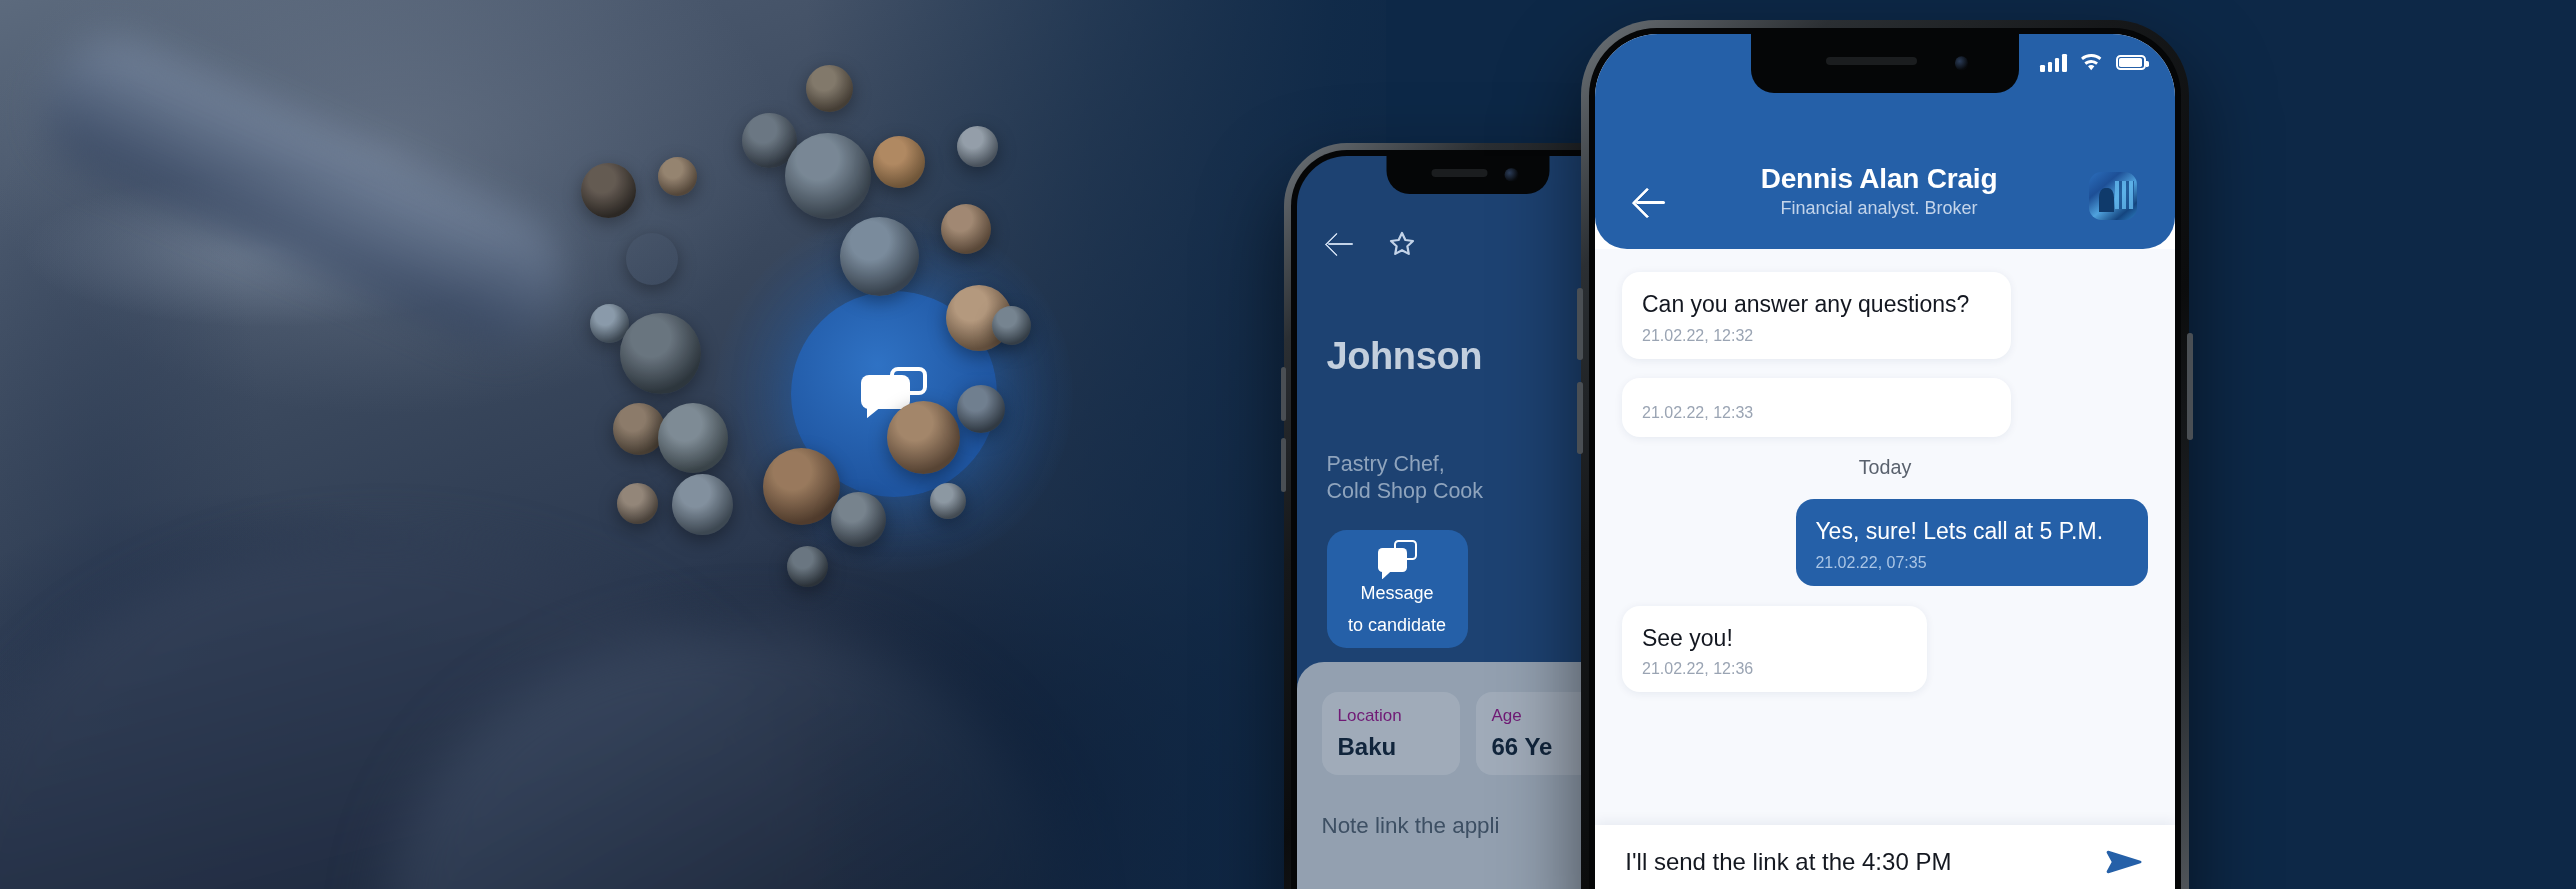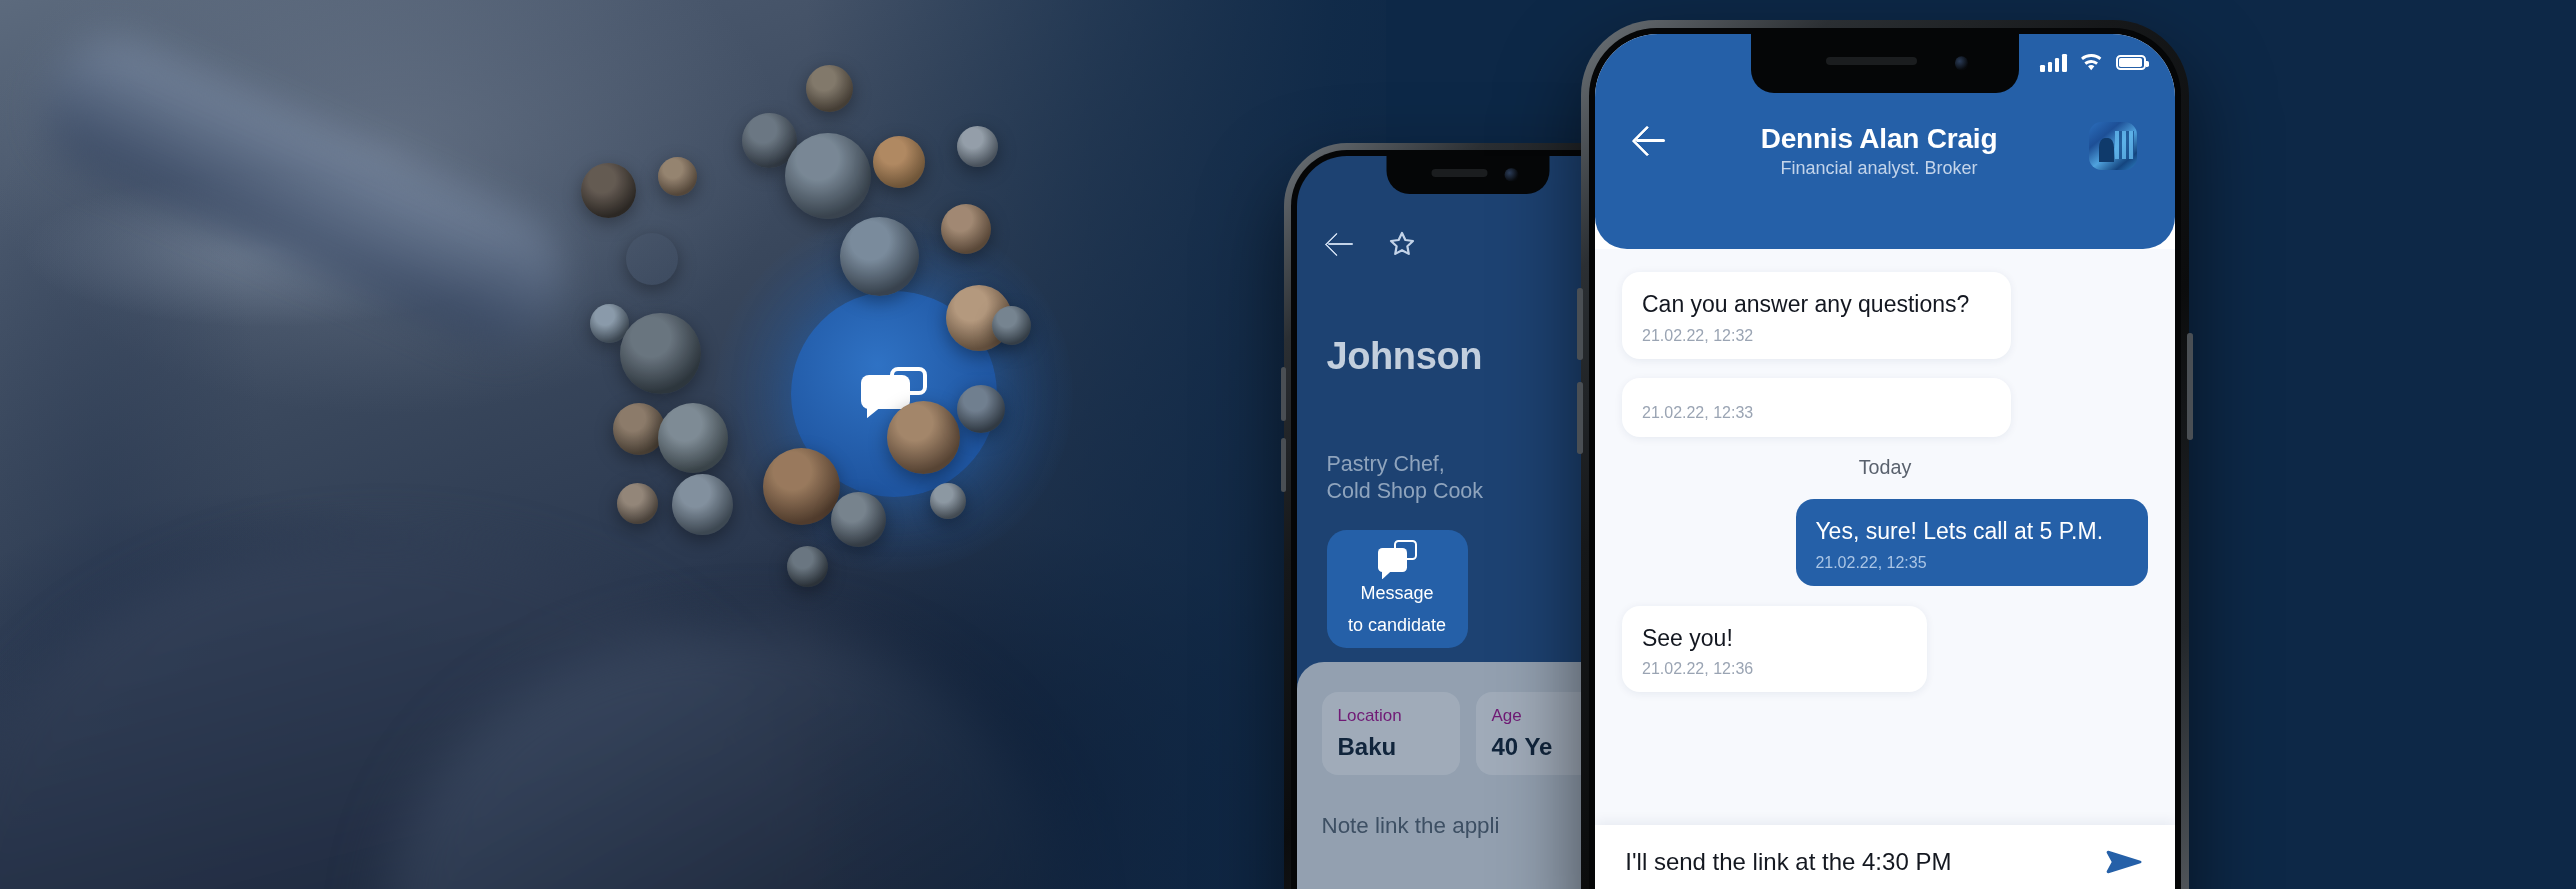--- a/index.html
+++ b/index.html
@@ -195,21 +195,21 @@
     width:30px;height:15px;border:2.2px solid #fff;border-radius:4.5px;position:relative;box-sizing:border-box;
   }
   .ico-batt:before{
     content:"";position:absolute;inset:1.3px;background:#fff;border-radius:1.8px;
   }
   .ico-batt:after{
     content:"";position:absolute;right:-5.4px;top:3.6px;width:2.7px;height:6.3px;background:#fff;border-radius:0 1.8px 1.8px 0;
   }
   .rp-header{
     position:absolute;left:0;top:88px;width:100%;height:98px;z-index:7;
-    display:flex;align-items:flex-start;padding:0 38px;box-sizing:border-box;
+    display:flex;align-items:flex-end;padding:0 38px;box-sizing:border-box;
   }
   .rp-back{width:36px;height:36px;position:relative;flex:0 0 auto;}
   .rp-back:before{content:"";position:absolute;left:2.7px;top:17px;width:29.5px;height:3.1px;background:#fff;border-radius:1.8px;}
   .rp-back:after{content:"";position:absolute;left:2.7px;top:8px;width:19px;height:19px;border-left:3.1px solid #fff;border-bottom:3.1px solid #fff;transform:rotate(45deg);border-radius:1.8px;}
   .rp-titlewrap{flex:1;text-align:center;}
   .rp-title{color:#fff;font-size:28px;font-weight:700;letter-spacing:-0.2px;line-height:1.2;}
   .rp-sub{color:#c3d4ea;font-size:18px;margin-top:2.7px;line-height:1.2;}
   .rp-avatar{
     width:48px;height:48px;border-radius:12.5px;flex:0 0 auto;overflow:hidden;
     background:linear-gradient(140deg,#2c6fbd 0%,#1d4f96 30%,#4fa2dd 55%,#14457f 80%,#2f81c6 100%);
@@ -379,21 +379,21 @@
       </div>
 
       <div class="lp-sheet">
         <div class="lp-facts">
           <div class="lp-fact">
             <div class="k">Location</div>
             <div class="v">Baku</div>
           </div>
           <div class="lp-fact">
             <div class="k">Age</div>
-            <div class="v">40 Ye</div>
+            <div class="v">66 Ye</div>
           </div>
         </div>
         <div class="lp-note">Note link the appli</div>
       </div>
 
     </div>
   </div>
 
   <div class="phone" id="phone-right">
     <div class="frame"></div>
@@ -440,21 +440,21 @@
         </div>
 
         <div class="msg in">
           <div class="ts">21.02.22, 12:33</div>
         </div>
 
         <div class="day-div">Today</div>
 
         <div class="msg out" style="max-width:67%;">
           <div class="txt">Yes, sure! Lets call at 5 P.M.</div>
-          <div class="ts">21.02.22, 12:35</div>
+          <div class="ts">21.02.22, 07:35</div>
         </div>
 
         <div class="msg in" style="max-width:58%;">
           <div class="txt">See you!</div>
           <div class="ts">21.02.22, 12:36</div>
         </div>
 
       </div>
 
       <div class="rp-inputbar">

